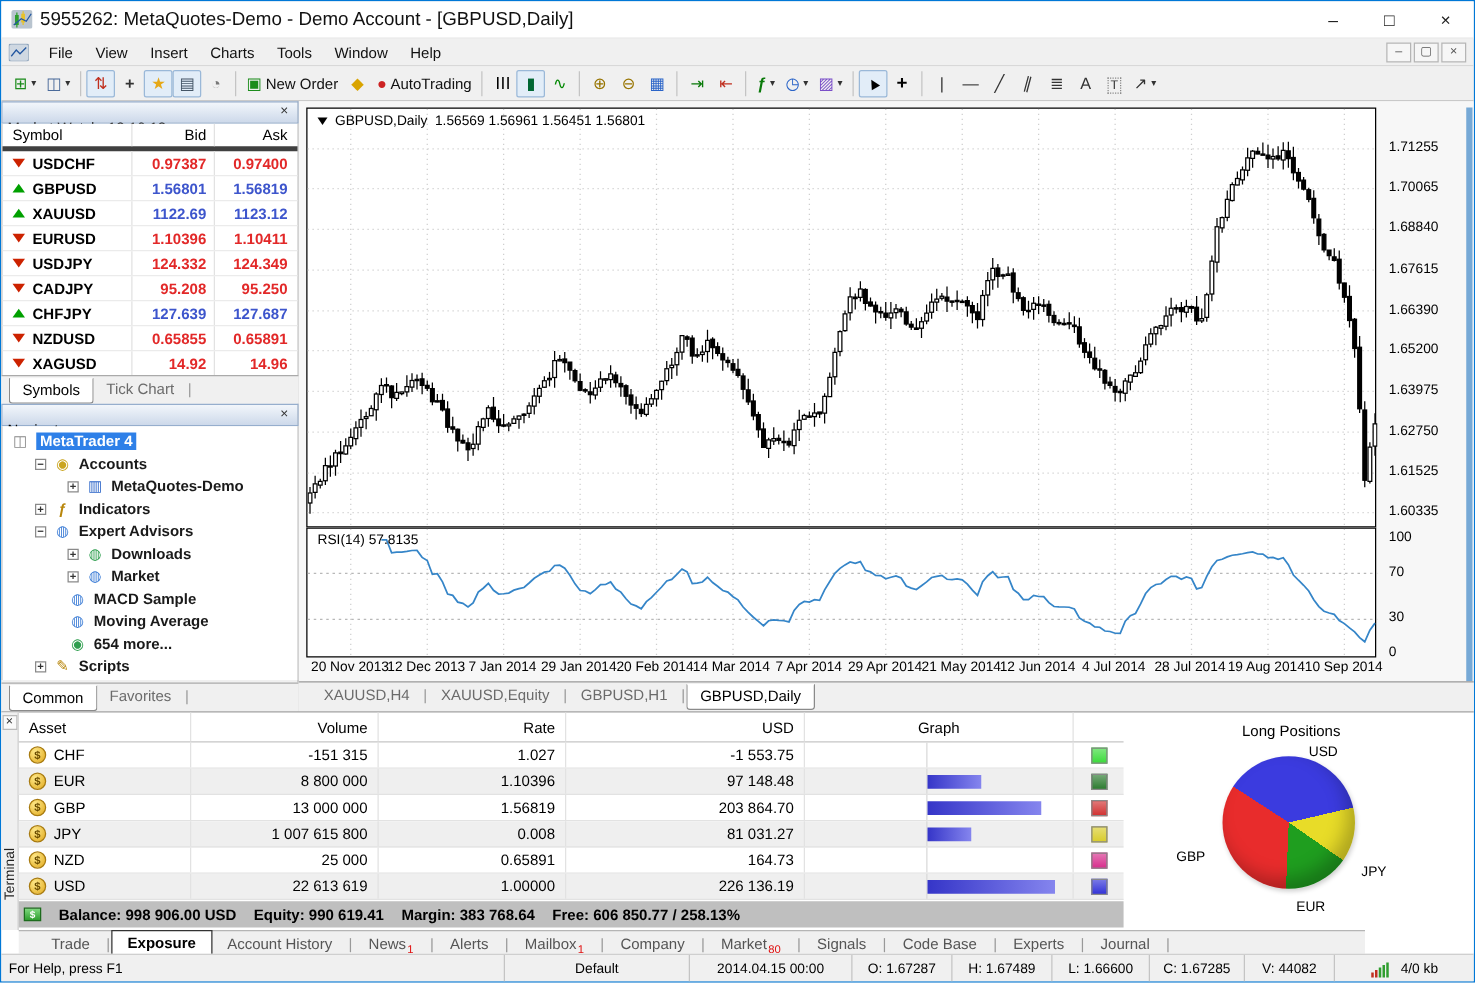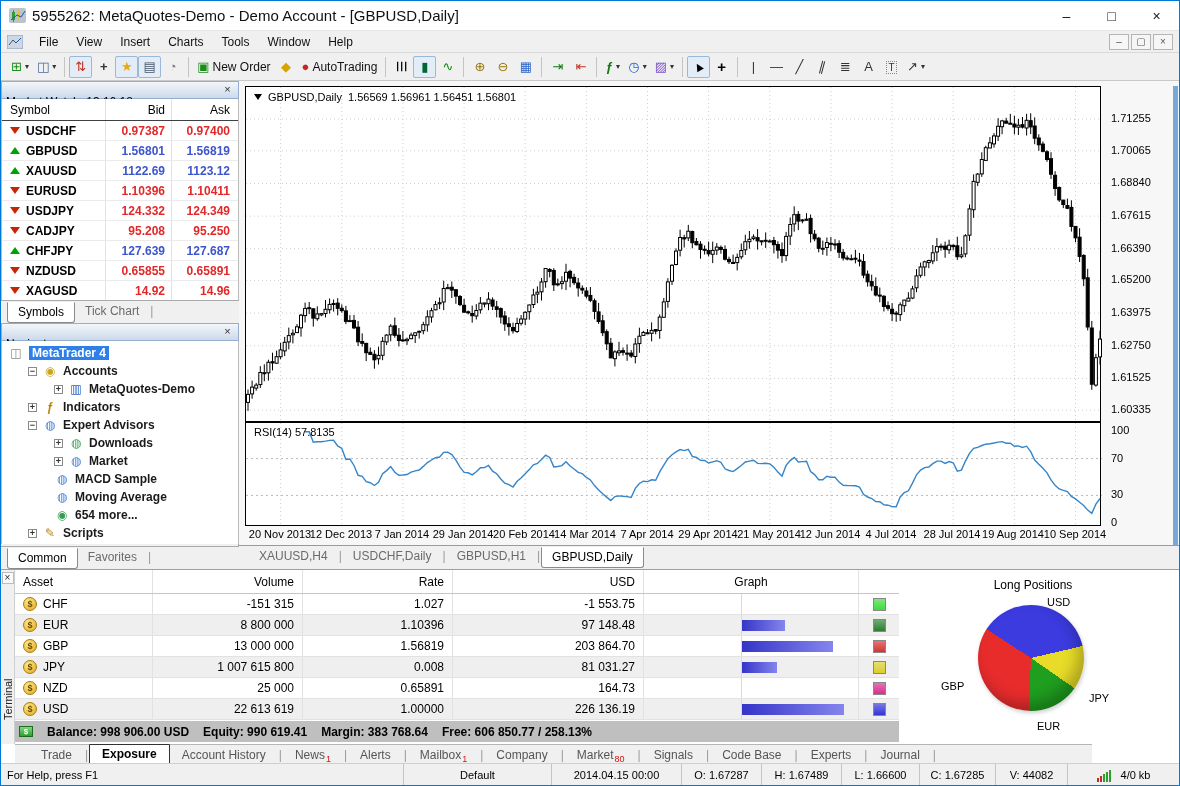--- a/index.html
+++ b/index.html
@@ -57,21 +57,21 @@
   
   #left-panel { position:absolute; left:0; top:80px; width:238px; height:488px; background:#f0f0f0;
                 border-right:1px solid #a8a8a8; }
   .panel-header { height:18px; background:linear-gradient(#f2f6fb,#cdd9ea); border:1px solid #96aecd;
                   display:flex; align-items:center; padding:0 4px; font-size:12px; }
   .panel-header .ph-title { flex:1;margin-top:24px; }
   .panel-close { width:13px; height:13px; font-size:11px; line-height:11px; text-align:center; color:#333; }
   #market-watch { position:absolute; left:0; top:0; width:238px; height:242px; }
   #mw-table { position:absolute; left:0; top:18px; width:238px; height:201px; background:#fff;
               border-left:1px solid #bbb; border-right:1px solid #bbb; }
-  .mw-cols { display:flex; height:22px; border-bottom:1px solid #404040; align-items:center; font-size:12px; }
+  .mw-cols { display:flex; height:22px; border-bottom:4px solid #404040; align-items:center; font-size:12px; }
   .mw-c1 { width:104px; padding-left:8px; border-right:1px solid #e2e2e2; height:100%; display:flex; align-items:center; }
   .mw-c2 { width:66px; text-align:right; padding-right:6px; border-right:1px solid #e2e2e2; height:100%; display:flex; align-items:center; justify-content:flex-end; }
   .mw-c3 { width:64px; text-align:right; padding-right:6px; height:100%; display:flex; align-items:center; justify-content:flex-end; }
   .mw-row { display:flex; height:20px; border-bottom:1px solid #ebebeb; align-items:center; font-weight:bold; }
   .arr { width:0; height:0; margin-right:6px; }
   .arr.down { border-left:5px solid transparent; border-right:5px solid transparent; border-top:7px solid #cc2200; }
   .arr.up { border-left:5px solid transparent; border-right:5px solid transparent; border-bottom:7px solid #00a000; }
   .val.up { color:#3d55cc; } .val.down { color:#e22828; }
   .panel-tabs { position:absolute; left:0; bottom:0; width:238px; height:23px; background:#f0f0f0;
                 display:flex; align-items:flex-start; padding:1px 2px 0 6px; border-top:1px solid #aaa; }
@@ -976,21 +976,21 @@
       <span class="date-label" style="left: 585px;">12 Jun 2014</span>
       <span class="date-label" style="left: 646px;">4 Jul 2014</span>
       <span class="date-label" style="left: 707px;">28 Jul 2014</span>
       <span class="date-label" style="left: 768px;">19 Aug 2014</span>
       <span class="date-label" style="left: 830px;">10 Sep 2014</span>
     </div>
   <div id="chart-scrollstrip"></div>
   <div id="chart-tabs">
       <div class="btab">XAUUSD,H4</div>
       <span class="tabsep">|</span>
-      <div class="btab">USDCHF,Daily</div>
+      <div class="btab">XAUUSD,Equity</div>
       <span class="tabsep">|</span>
       <div class="btab">GBPUSD,H1</div>
       <span class="tabsep">|</span>
       <div class="btab active">GBPUSD,Daily</div>
     </div>
 </div>
 
 <div id="terminal">
   <div id="terminal-strip">
     <div id="terminal-close">×</div>

